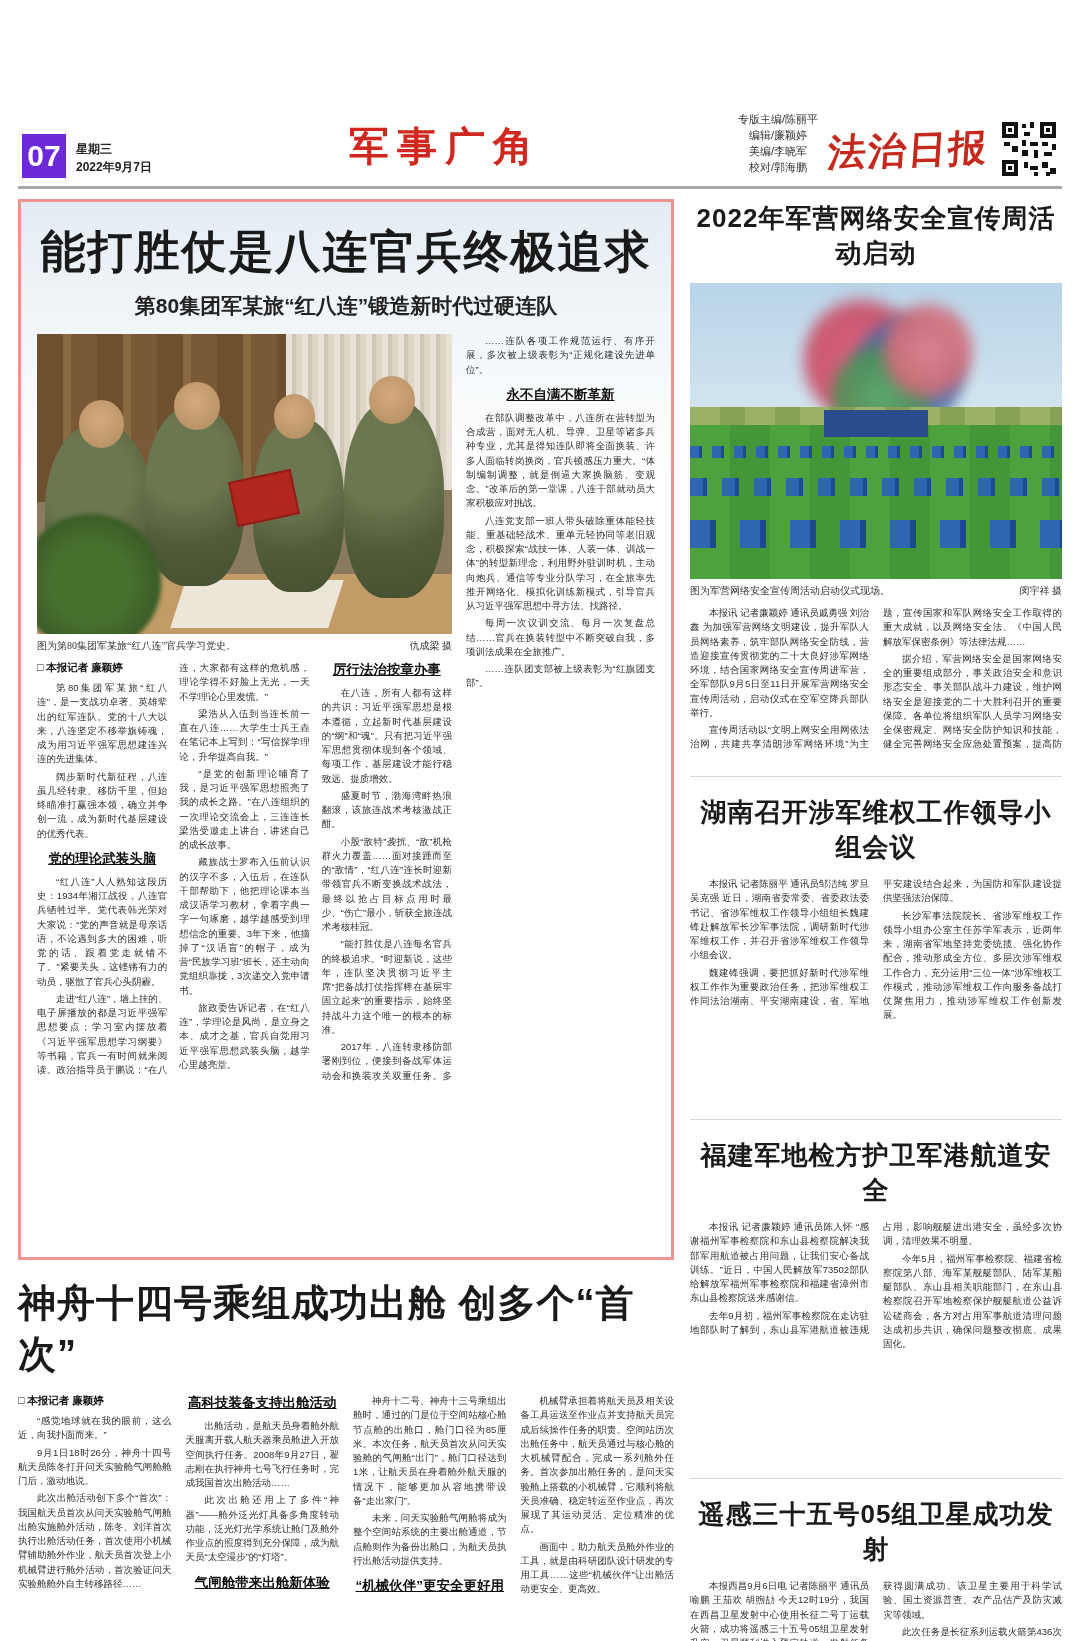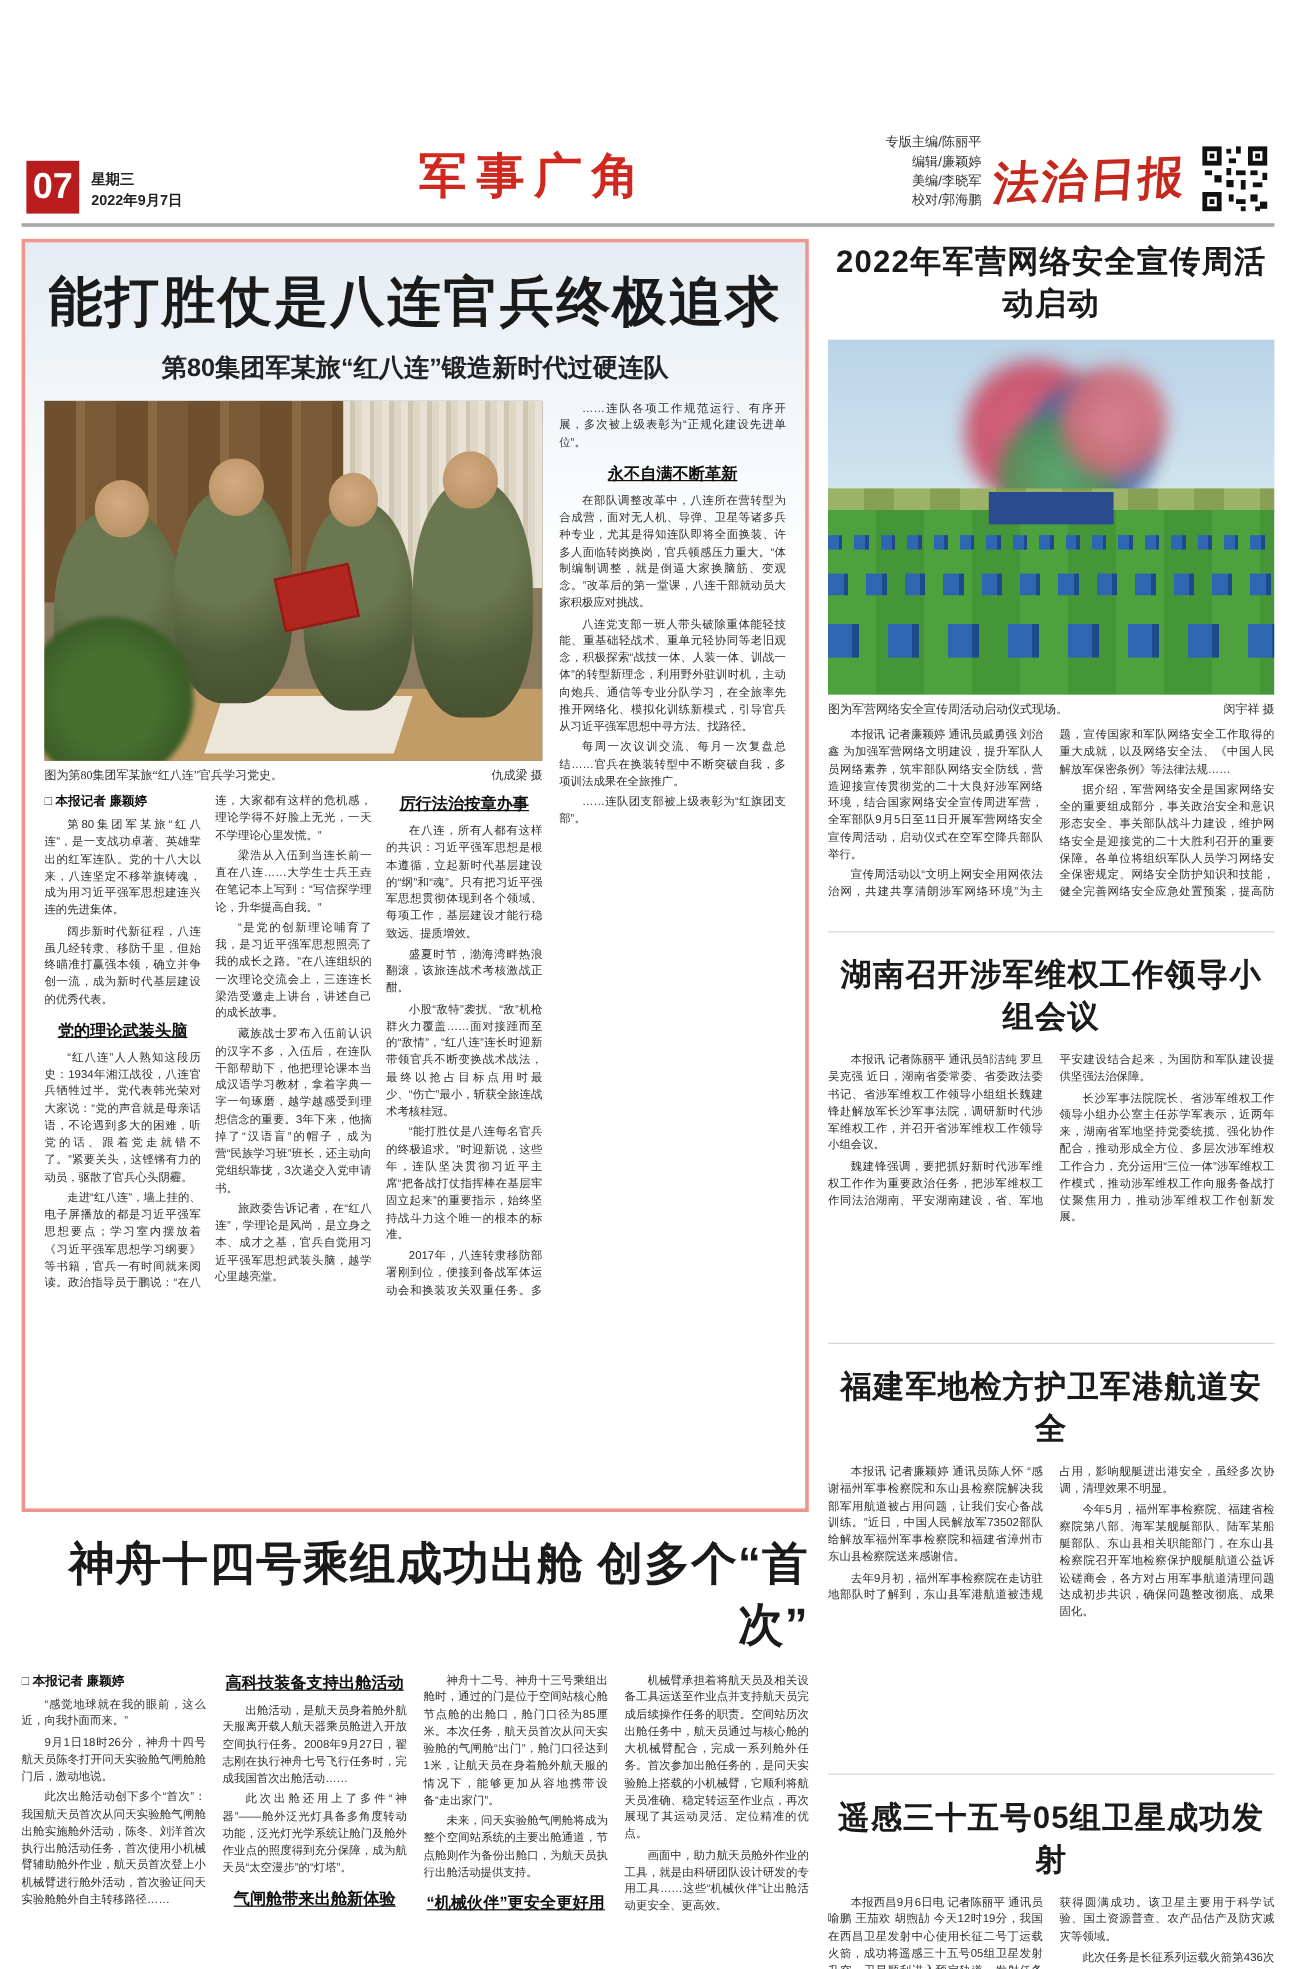--- a/index.html
+++ b/index.html
@@ -1,26 +1,26 @@
 <!DOCTYPE html>
 <html><head>
 <meta charset="utf-8">
 <style>
   html,body{margin:0;padding:0;background:#ffffff;width:1080px;height:1641px;overflow:hidden;
     font-family:"Liberation Sans","DejaVu Sans",sans-serif;color:#222;}
   .page{width:1080px;height:1641px;box-sizing:border-box;padding:100px 18px 0 18px;}
   
   .hdr{display:flex;align-items:flex-end;justify-content:space-between;height:78px;padding:0 4px;}
   .hdr-left{display:flex;align-items:flex-end;gap:10px;}
-  .pagenum{width:44px;height:44px;background:#b91c1c;color:#fff;font-size:30px;font-weight:bold;
+  .pagenum{width:44px;height:44px;background:#6d28d9;color:#fff;font-size:30px;font-weight:bold;
     display:flex;align-items:center;justify-content:center;line-height:1;}
   .dateblk{font-size:12px;line-height:1.5;color:#222;font-weight:bold;padding-bottom:2px;}
   .section-title{font-size:40px;font-weight:bold;color:#d0281e;letter-spacing:8px;padding-bottom:4px;}
   .hdr-right{display:flex;align-items:flex-end;gap:8px;}
-  .credits{font-size:11px;text-align:right;line-height:1.45;color:#333;padding-bottom:2px;}
+  .credits{font-size:11px;text-align:center;line-height:1.45;color:#333;padding-bottom:2px;}
   .masthead{font-family:"DejaVu Serif","Liberation Serif",serif;font-size:38px;font-weight:bold;
     color:#c5281c;transform:skewX(-6deg) rotate(-2deg);letter-spacing:2px;padding:0 4px 2px 2px;}
   .qr{width:58px;height:58px;}
   .hdr-rule{border:none;border-top:3px solid #a9a9a9;margin:8px 0 10px 0;}
   
   .cols{display:flex;gap:16px;}
   .leftcol{width:656px;flex:0 0 656px;}
   .rightcol{flex:1;min-width:0;}
   
   .main-box{border:3px solid #ef958e;box-sizing:border-box;padding:14px 16px 10px 16px;height:1061px;
@@ -72,21 +72,21 @@
   .r1-row{position:absolute;left:0;width:100%;}
   .r1-row.a{top:55%;height:12px;background:repeating-linear-gradient(90deg,#2f66b2 0 9px,#1d4a8c 9px 12px,transparent 12px 22px);}
   .r1-row.b{top:66%;height:18px;background:repeating-linear-gradient(90deg,#2f66b2 0 13px,#1d4a8c 13px 17px,transparent 17px 32px);}
   .r1-row.c{top:80%;height:28px;background:repeating-linear-gradient(90deg,#2f66b2 0 20px,#1d4a8c 20px 26px,transparent 26px 50px);}
   .h-r1-body{height:150px;}
   .h-r2-body{height:222px;}
   .h-r3-body{height:238px;}
   .h-r4-body{height:112px;}
   
   .bottom-art{margin-top:18px;}
-  .bot-hl{font-size:38px;font-weight:bold;text-align:right;letter-spacing:1px;color:#1a1a1a;margin:0 0 14px;}
+  .bot-hl{font-size:38px;font-weight:bold;text-align:left;letter-spacing:1px;color:#1a1a1a;margin:0 0 14px;}
 </style>
 </head>
 <body>
 
 <div class="page">
 
   <div class="hdr">
     <div class="hdr-left">
       <div class="pagenum">07</div>
       <div class="dateblk">

